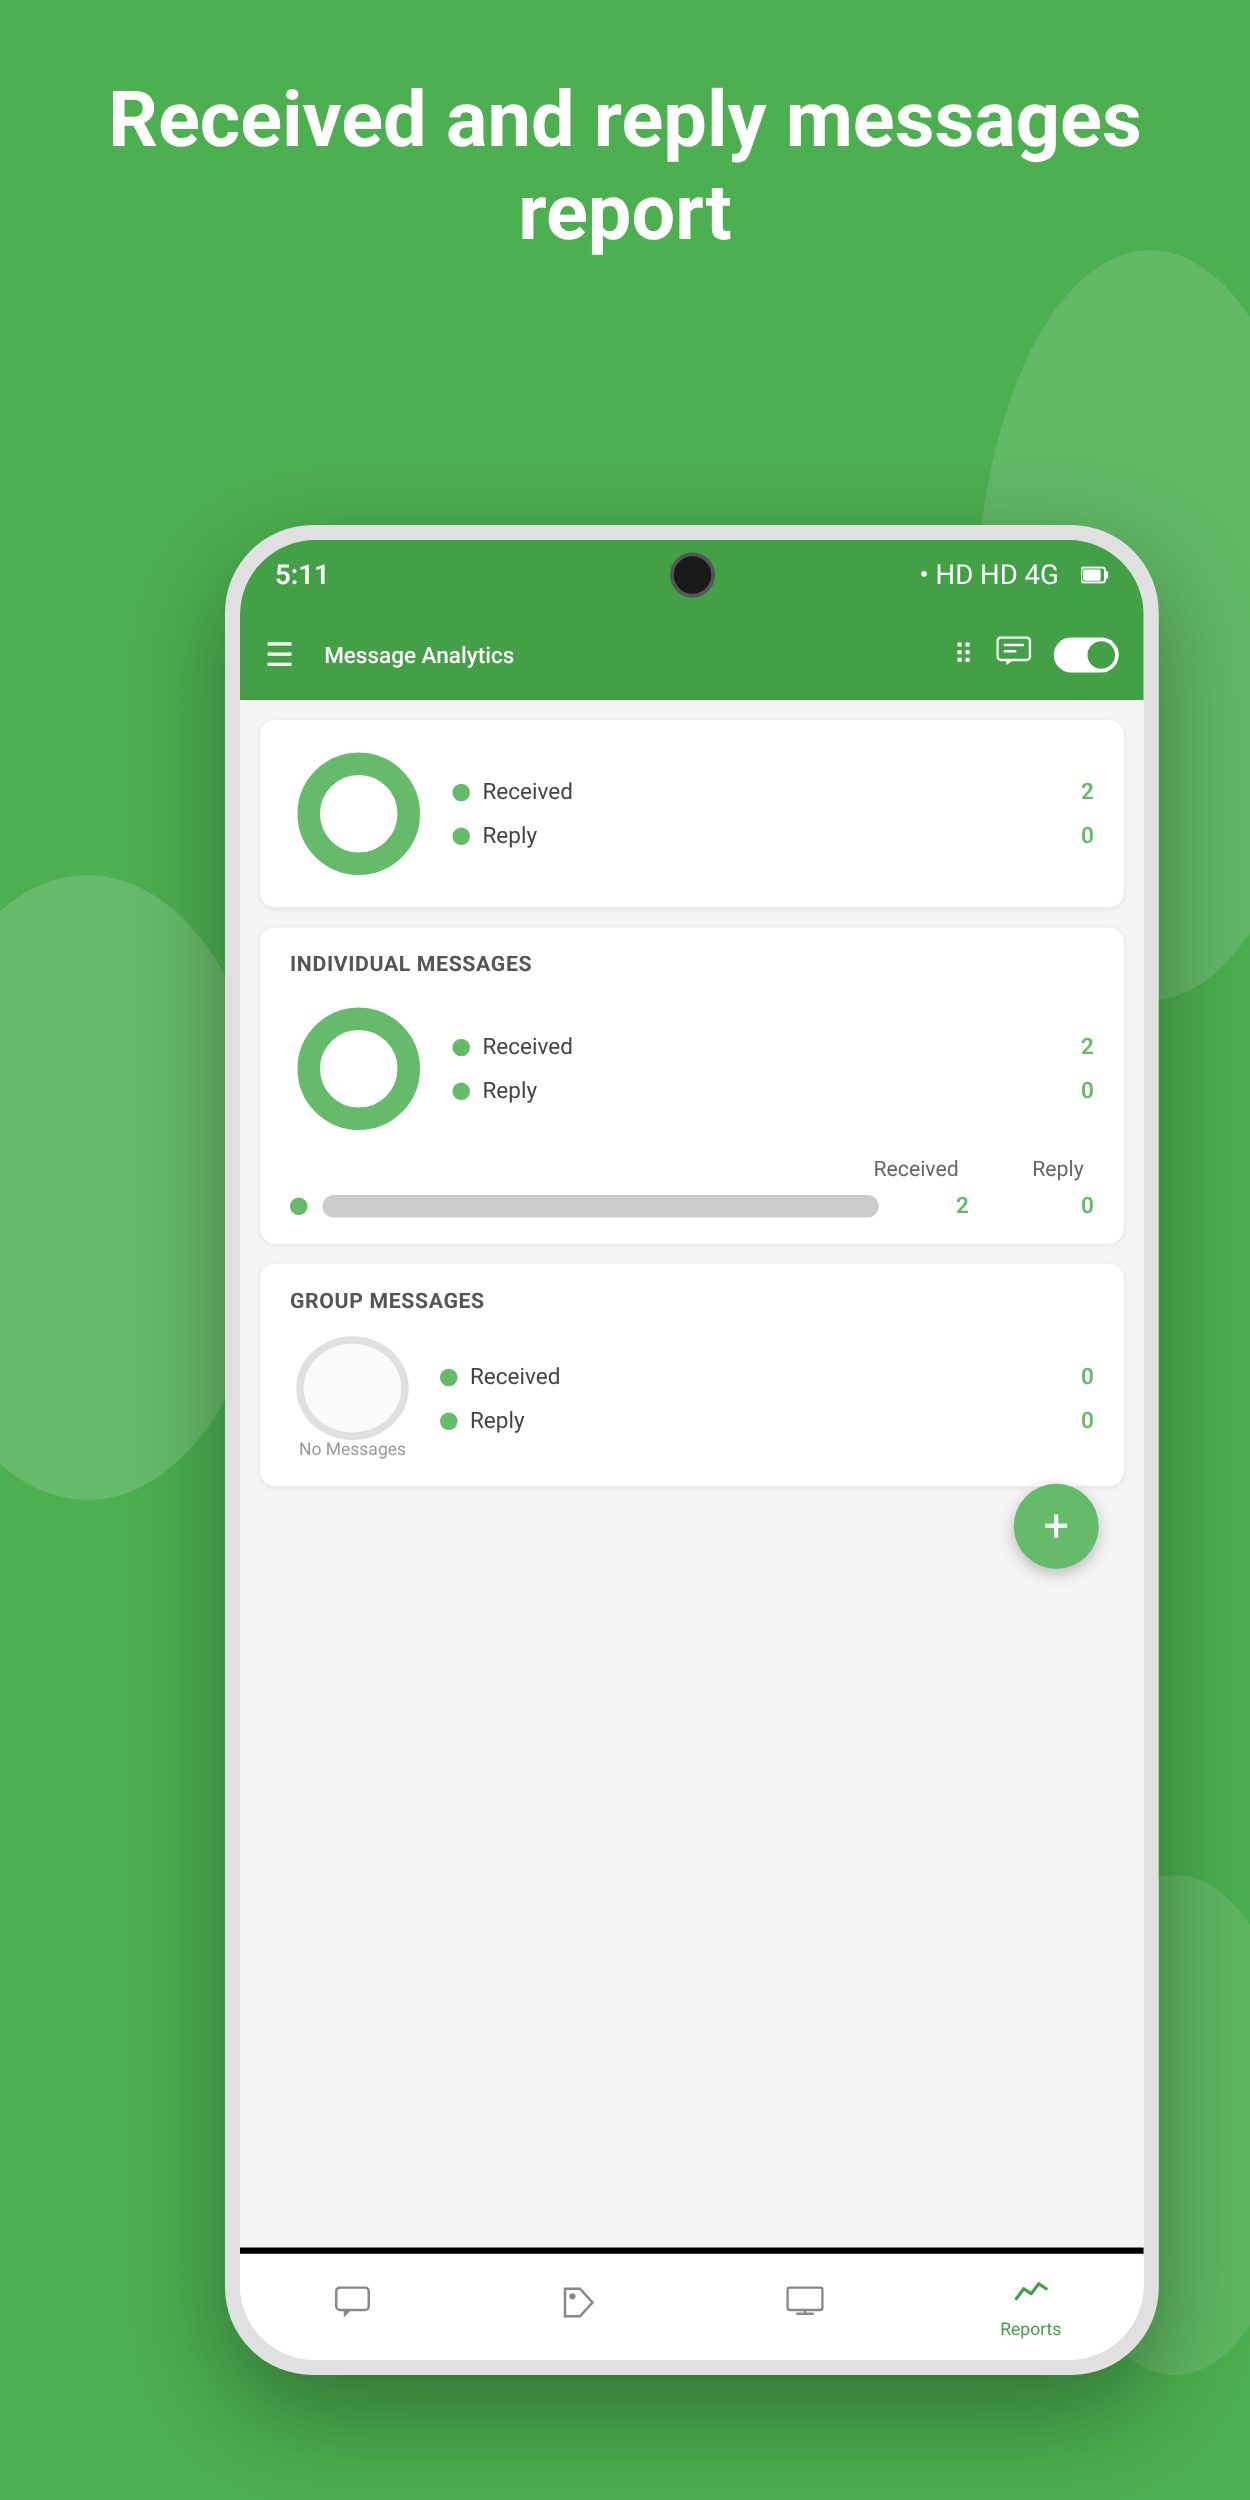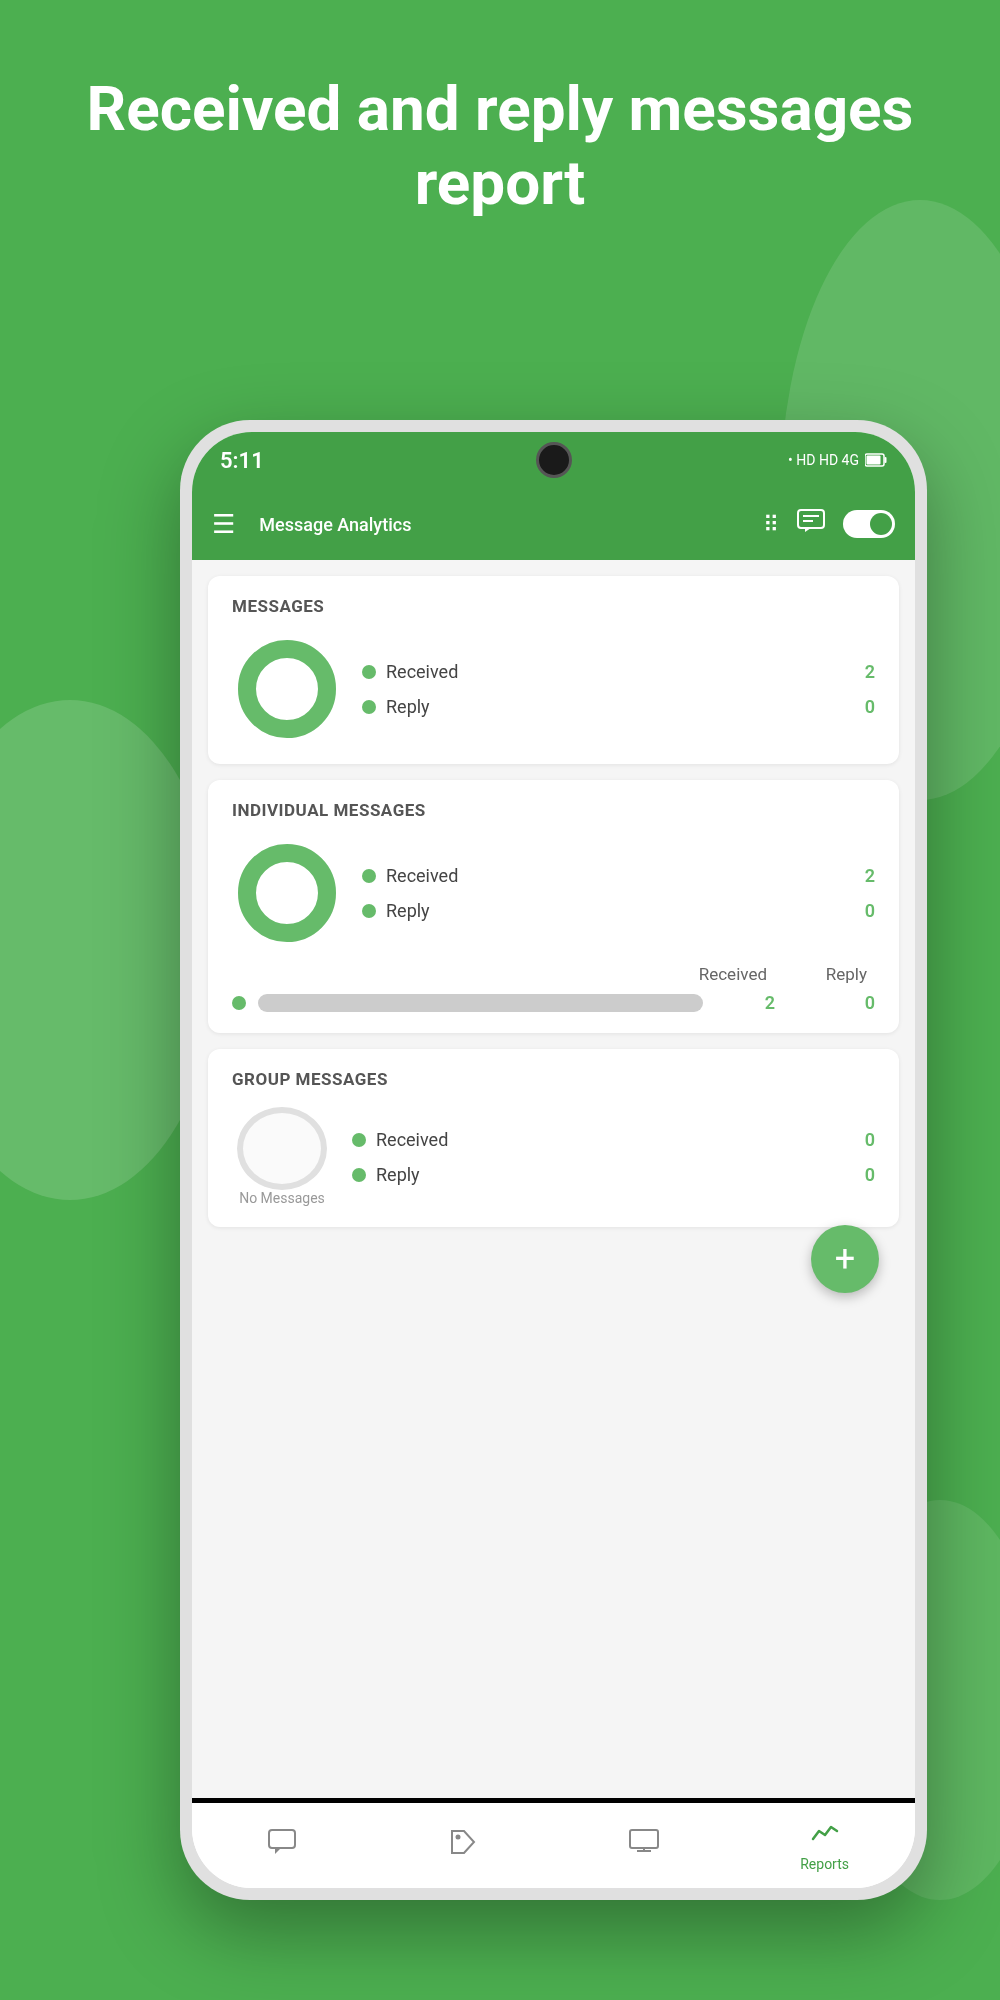--- a/index.html
+++ b/index.html
@@ -47,21 +47,20 @@
       position: absolute;
       top: 60px;
       left: 0;
       right: 0;
       text-align: center;
       color: white;
       font-size: 62px;
       font-weight: 700;
       line-height: 1.2;
       padding: 0 60px;
-      margin-top: 12px;
     }
 
     
     .phone-wrapper {
       position: absolute;
       top: 420px;
       left: 50%;
       transform: translateX(-50%);
       width: 640px;
       height: 1480px;
@@ -100,23 +99,23 @@
 
     .status-time {
       color: white;
       font-size: 22px;
       font-weight: 600;
     }
 
     .status-icons {
       display: flex;
       align-items: center;
-      gap: 6px;
-      color: white;
-      font-size: 14px;
+      gap: 18px;
+      color: white;
+      font-size: 22px;
     }
 
     .camera-notch {
       position: absolute;
       top: 50%;
       left: 50%;
       transform: translate(-50%, -50%);
       width: 36px;
       height: 36px;
       background: #1a1a1a;
@@ -451,21 +450,20 @@
               <path d="M8 19 L8 23 L14 19" fill="white"></path>
             </svg>
           </span>
           <div class="toggle-switch"></div>
         </div>
       </div>
 
       <div class="phone-content">
 
         <div class="card">
-          <div class="card-title">MESSAGES</div>
           <div class="chart-row">
             <div class="donut-container">
               <svg viewBox="0 0 110 110">
                 <circle cx="55" cy="55" r="40" fill="none" stroke="#e8f5e9" stroke-width="18"></circle>
                 <circle cx="55" cy="55" r="40" fill="none" stroke="#66bb6a" stroke-width="18" stroke-dasharray="251" stroke-dashoffset="0" stroke-linecap="round" transform="rotate(-90 55 55)"></circle>
                 <circle cx="55" cy="55" r="26" fill="white"></circle>
               </svg>
             </div>
             <div class="legend">
               <div class="legend-item">

